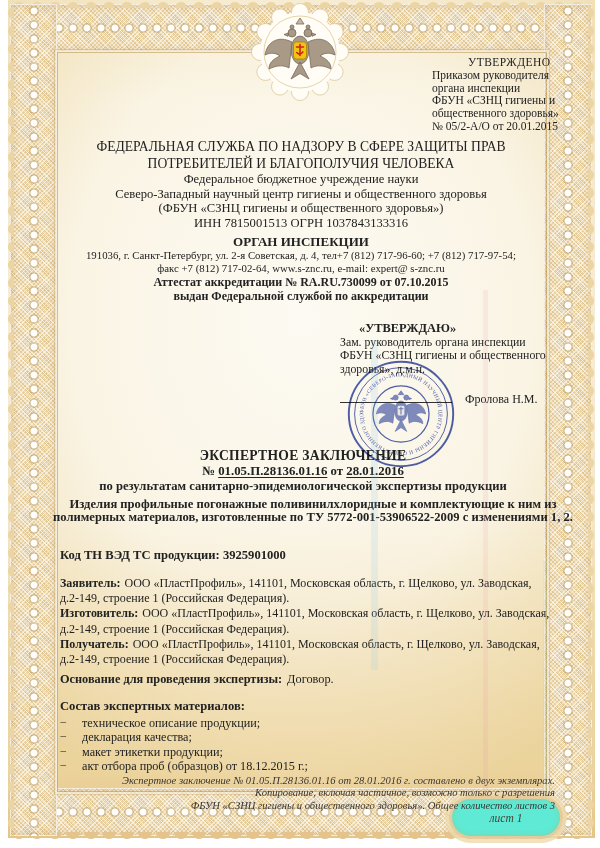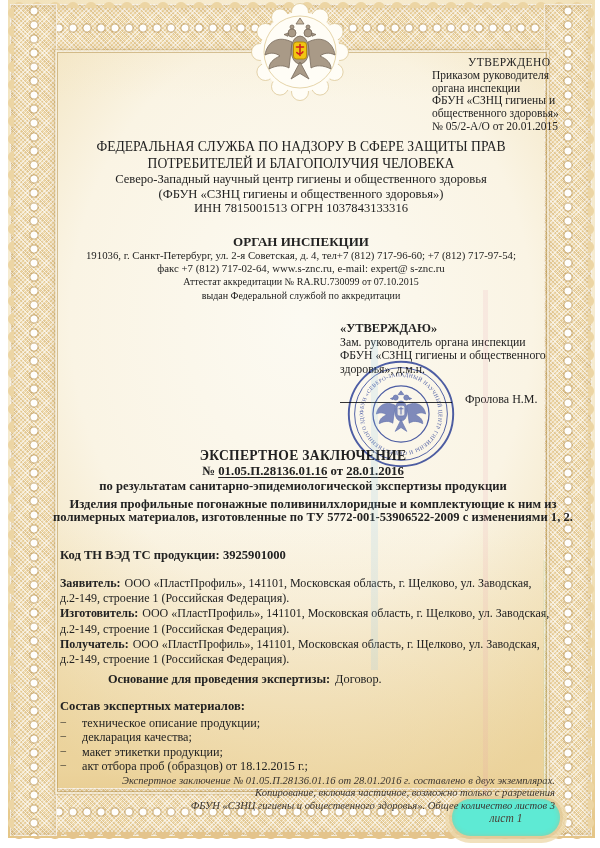--- a/index.html
+++ b/index.html
@@ -50,38 +50,38 @@
   
   .abs{position:absolute;}
   .approval-top{left:432px;top:56px;width:140px;font-size:11.5px;line-height:12.8px;text-align:left;}
   .approval-top .t{display:block;margin-left:36px;letter-spacing:.5px;}
   .hdr{left:58px;right:56px;top:139px;text-align:center;font-weight:normal;}
   .hdr .l1{font-size:13.6px;line-height:16.5px;width:486px;margin:0 auto;}
   .hdr .l{font-size:12.6px;line-height:14.6px;}
   .insp{left:58px;right:56px;top:234px;text-align:center;}
   .insp .t{font-weight:bold;font-size:13px;line-height:15px;}
   .insp .a{font-size:10.8px;line-height:13px;}
-  .insp .acc{font-weight:normal;font-size:10px;line-height:14px;}
+  .insp .acc{font-weight:bold;font-size:12px;line-height:14px;}
   .approve{left:340px;top:322px;width:226px;font-size:11.8px;line-height:13.6px;}
-  .approve .t{font-weight:bold;font-size:12.4px;}
+  .approve .t{font-weight:bold;font-size:12.4px;margin-left:19px;}
   .sig-row{left:340px;top:390px;width:230px;font-size:12px;}
   .sig-line{display:inline-block;width:112px;border-bottom:1px solid #333;height:12px;vertical-align:baseline;}
   .sig-name{margin-left:10px;}
   .concl{left:50px;right:44px;top:448px;text-align:center;font-weight:bold;}
   .concl .t{font-size:13.6px;letter-spacing:.3px;line-height:16px;}
   .concl .num{font-size:12.8px;line-height:15px;}
   .concl .num u{text-underline-offset:2px;margin-top:24px;}
   .concl .sub{font-size:12.6px;line-height:14.5px;}
   .concl .prod{font-size:12.6px;line-height:13.8px;width:526px;margin:4px auto;}
   .codeline{left:60px;top:548px;font-size:12.6px;font-weight:bold;}
   .parties{left:60px;top:576px;width:492px;font-size:12px;line-height:15.2px;}
   .party{margin:0;}
   .party b{margin-right:4px;}
   .basis{left:60px;top:672px;font-size:12.3px;}
-  .basis b{margin-right:5px;margin-left:48px;}
+  .basis b{margin-right:5px;}
   .materials{left:60px;top:699px;width:480px;font-size:12.2px;line-height:14.2px;}
   .materials .t{font-weight:bold;font-size:12.6px;margin-bottom:3px;}
   .mat-item{display:flex;}
   .mat-item .dash{width:22px;flex:0 0 22px;}
   .footer{right:45px;top:775px;width:480px;text-align:right;font-style:italic;font-size:10.6px;line-height:12.3px;color:#3a3530;}
   .cartouche{left:452px;top:799px;width:108px;height:37px;border-radius:19px;
     background:#5eead4;
     box-shadow:0 0 0 3px rgba(220,193,140,.55), 0 0 0 7px rgba(238,218,172,.8), inset 0 0 5px rgba(200,170,110,.45);
     display:flex;align-items:center;justify-content:center;
     font-style:italic;font-size:11.5px;color:#4a4238;}
@@ -137,20 +137,21 @@
   <span class="t">УТВЕРЖДЕНО</span>
   <span>Приказом руководителя</span><br>
   <span>органа инспекции</span><br>
   <span>ФБУН «СЗНЦ  гигиены и</span><br>
   <span>общественного здоровья»</span><br>
   <span>№ 05/2-А/О от 20.01.2015</span>
 </div>
 
 <div class="abs hdr">
   <div class="l1">ФЕДЕРАЛЬНАЯ СЛУЖБА ПО НАДЗОРУ В СФЕРЕ ЗАЩИТЫ ПРАВ ПОТРЕБИТЕЛЕЙ И БЛАГОПОЛУЧИЯ ЧЕЛОВЕКА</div>
+  <div class="l">Федеральное бюджетное учреждение науки</div>
   <div class="l">Северо-Западный научный центр гигиены и общественного здоровья</div>
   <div class="l">(ФБУН «СЗНЦ гигиены и общественного здоровья»)</div>
   <div class="l">ИНН 7815001513 ОГРН 1037843133316</div>
 </div>
 
 <div class="abs insp">
   <div class="t">ОРГАН ИНСПЕКЦИИ</div>
   <div class="a">191036,  г. Санкт-Петербург, ул. 2-я Советская, д. 4, тел+7 (812) 717-96-60; +7 (812) 717-97-54;</div>
   <div class="a">факс +7 (812) 717-02-64, www.s-znc.ru, e-mail: expert@ s-znc.ru</div>
   <div class="acc">Аттестат аккредитации № RA.RU.730099 от 07.10.2015</div>

